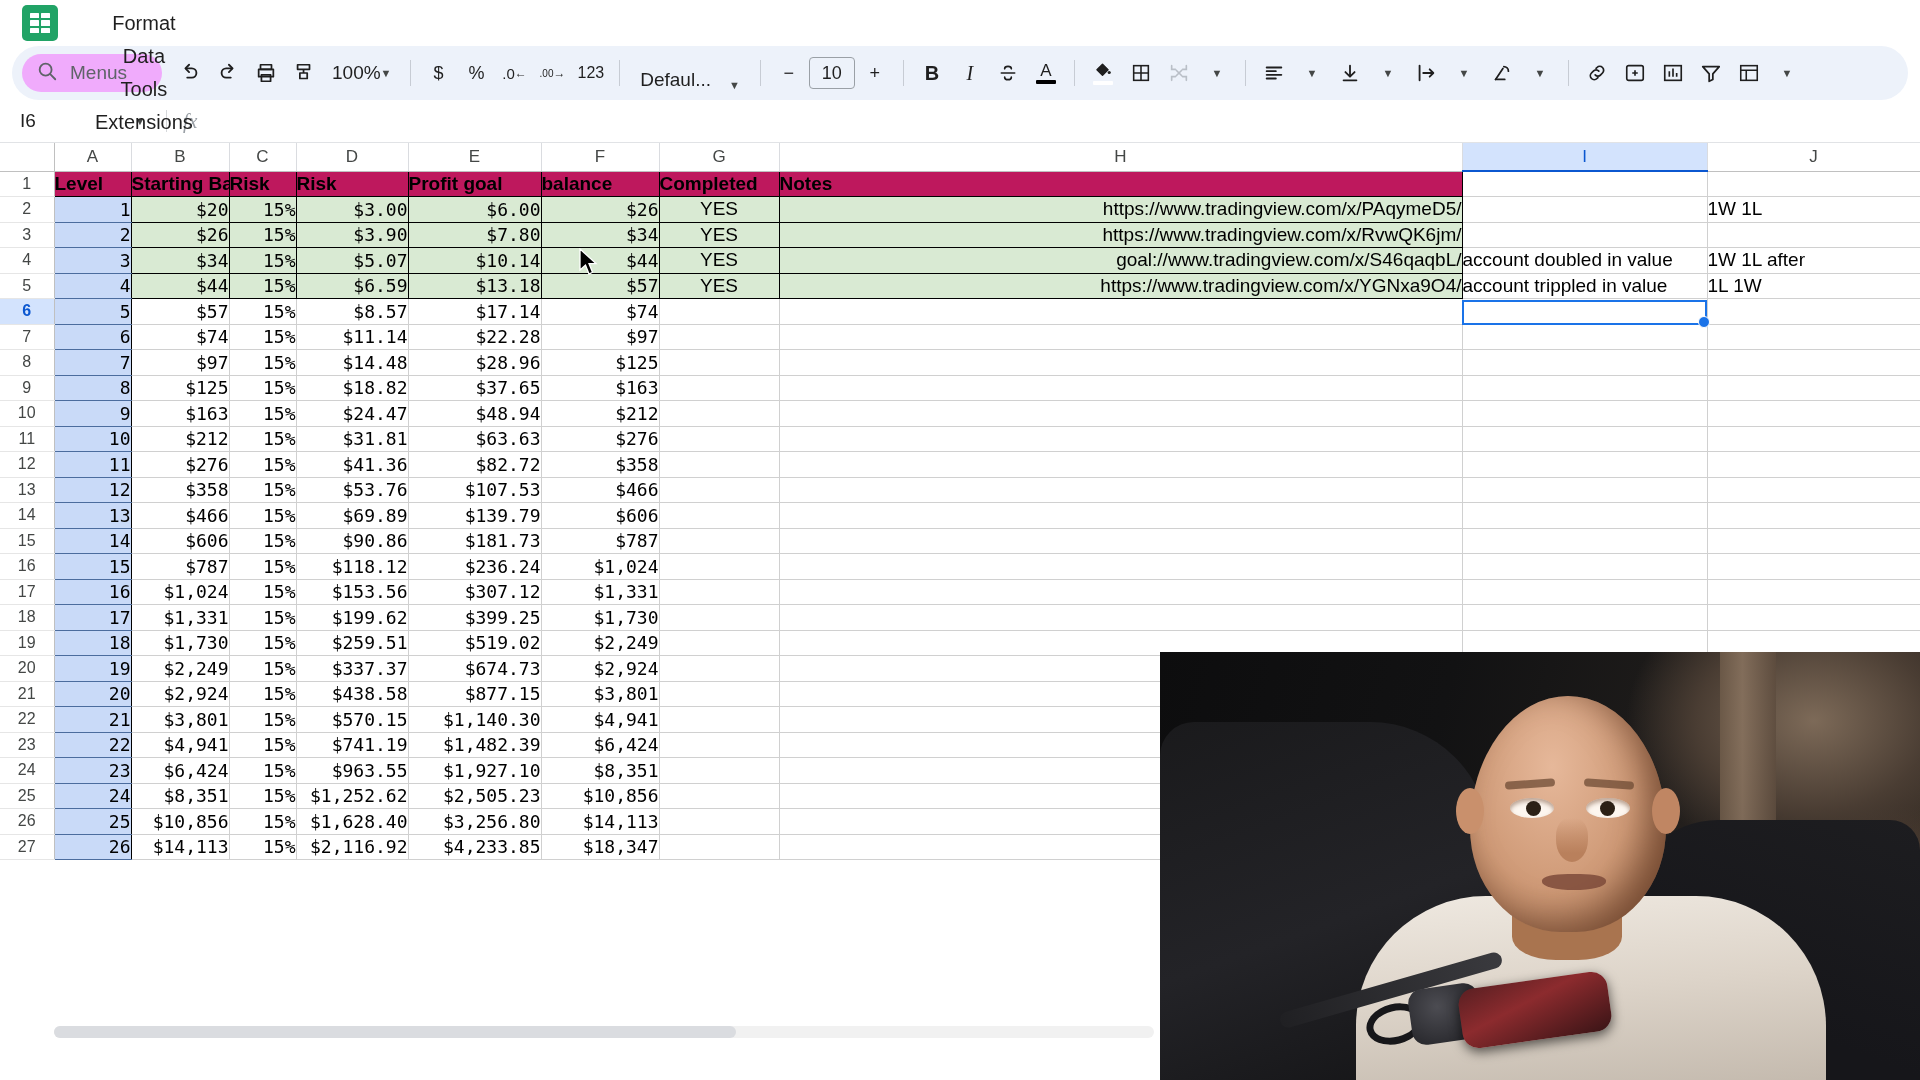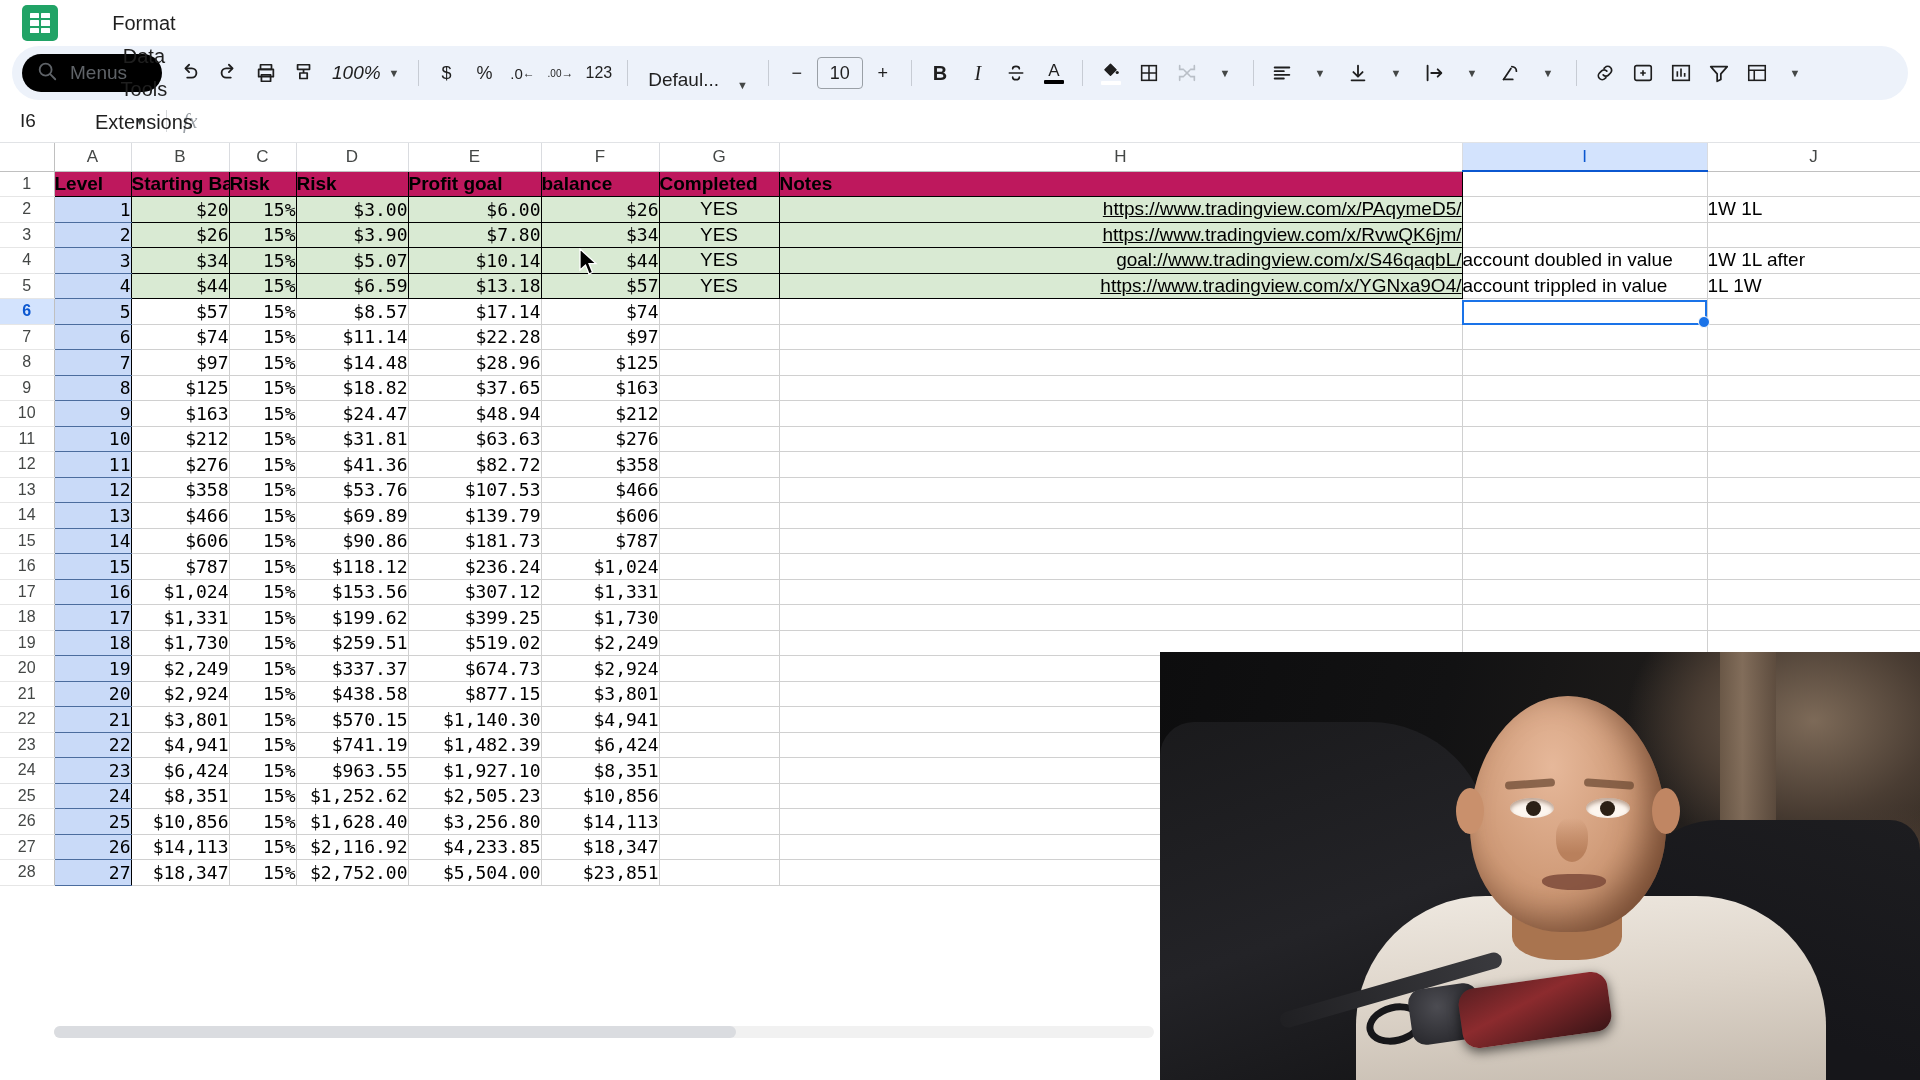--- a/index.html
+++ b/index.html
@@ -53,21 +53,21 @@
     border-radius: 27px;
     display: flex;
     align-items: center;
     padding: 0 10px;
     gap: 2px;
     overflow: hidden;
   }
   .tb-search {
     height: 38px;
     min-width: 140px;
-    background: #000000;
+    background: #f0abfc;
     border-radius: 19px;
     display: flex;
     align-items: center;
     gap: 12px;
     padding: 0 18px 0 14px;
     margin-right: 8px;
     flex: 0 0 auto;
   }
   .tb-search .label { font-size: 19px; color: #5f6368; }
   .tb-btn {
@@ -81,25 +81,24 @@
     flex: 0 0 auto;
   }
   .tb-btn.dim { color: #b9bfc7; }
   .tb-sep {
     width: 1px; height: 26px;
     background: #c7ccd4;
     margin: 0 8px;
     flex: 0 0 auto;
   }
   .tb-zoom {
-    display: flex; align-items: center; gap: 8px;
+    display: flex; align-items: center; gap: 0;
     padding: 0 8px; height: 36px; border-radius: 4px;
     font-size: 19px; color: #1f1f1f;
     flex: 0 0 auto;
-    font-style: italic;
   }
   .tb-font {
     display: flex; align-items: flex-end; gap: 18px;
     padding: 0 10px; height: 36px; border-radius: 4px;
     font-size: 19px; color: #1f1f1f; min-width: 110px;
     flex: 0 0 auto;
   }
   .tb-size-box {
     width: 46px; height: 32px;
     border: 1px solid #9aa0a6;
@@ -220,21 +219,21 @@
     border-right: 1px solid #000;
     border-bottom: 1px solid #4b6c9e;
     border-left: 1px solid #4b6c9e;
   }
   td.lvl.green { background: #c9daf8; }
   td.ctr { text-align: center; }
   td.link {
     text-align: right;
     color: #000;
   }
-  td.link span { text-decoration: underline; cursor: pointer; }
+  td.link span { cursor: pointer; }
   td.plain-left { text-align: left; }
 
   
   .sel-cell-overlay {
     position: absolute;
     border: 2px solid #1a73e8;
     pointer-events: none;
     box-sizing: border-box;
   }
   .sel-cell-overlay::after {
@@ -998,33 +997,20 @@
           <td class="cell num">$14,113</td>
           <td class="cell num">15%</td>
           <td class="cell num">$2,116.92</td>
           <td class="cell num">$4,233.85</td>
           <td class="cell num">$18,347</td>
           <td class="cell ctr"></td>
           <td class="cell link"></td>
           <td class="cell plain-left"></td>
           <td class="cell plain-left"></td>
         </tr>
-        <tr>
-          <td class="rowhead">28</td>
-          <td class="cell lvl">27</td>
-          <td class="cell num">$18,347</td>
-          <td class="cell num">15%</td>
-          <td class="cell num">$2,752.00</td>
-          <td class="cell num">$5,504.00</td>
-          <td class="cell num">$23,851</td>
-          <td class="cell ctr"></td>
-          <td class="cell link"></td>
-          <td class="cell plain-left"></td>
-          <td class="cell plain-left"></td>
-        </tr>
       </tbody>
   </table>
 
   <div class="sel-cell-overlay" style="left: 1462px; top: 156.5px; width: 245px; height: 25.5px;"></div>
 
   <div class="hscroll">
       <i></i>
     </div>
 </div>
 

